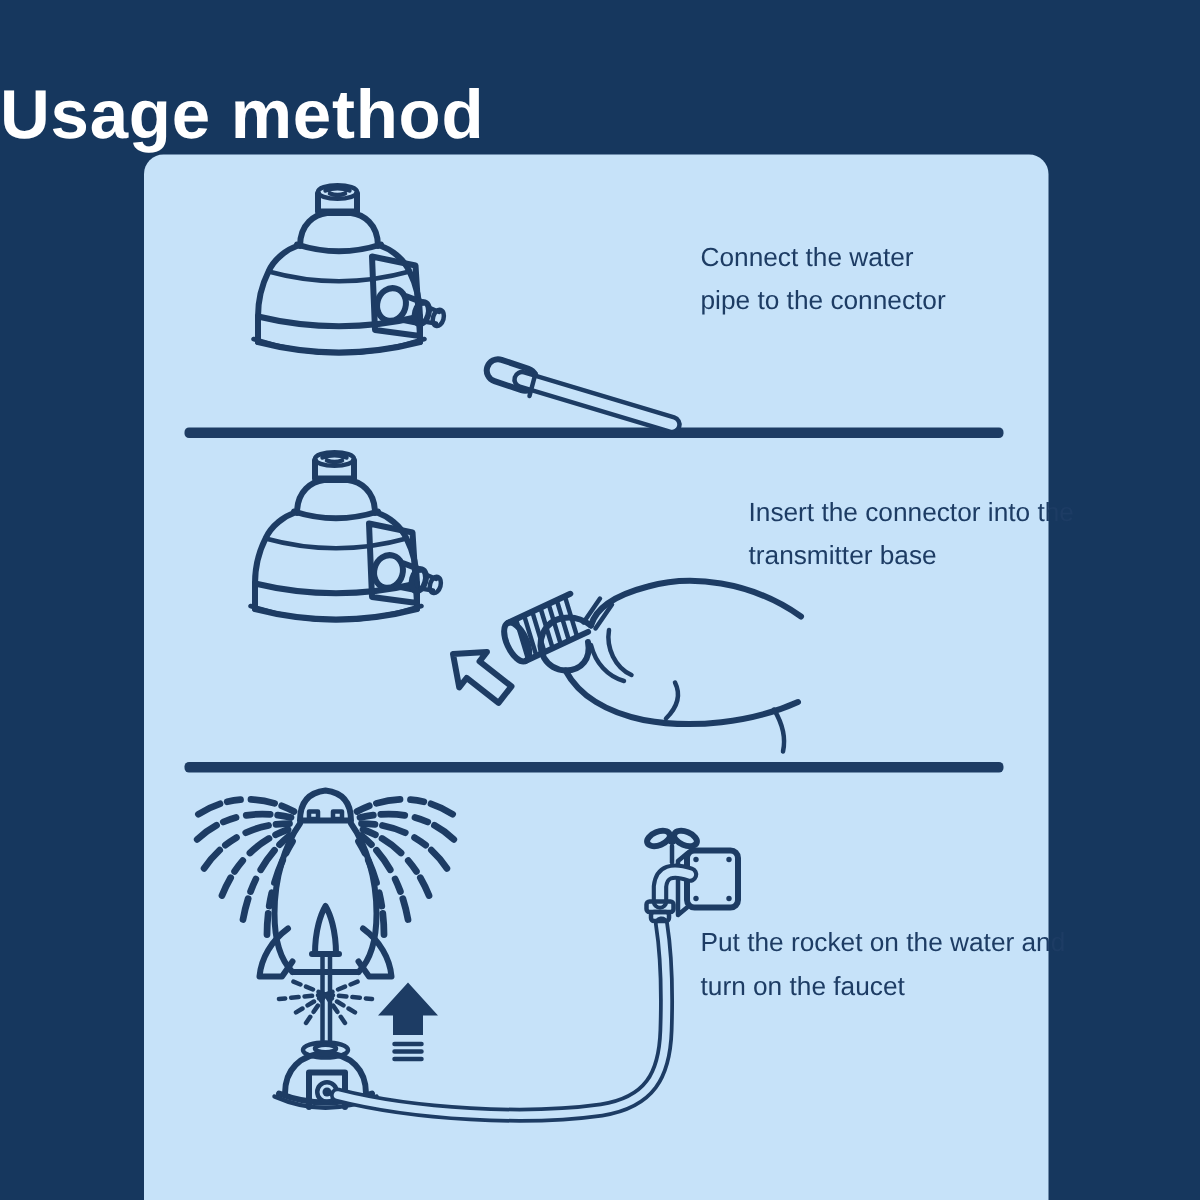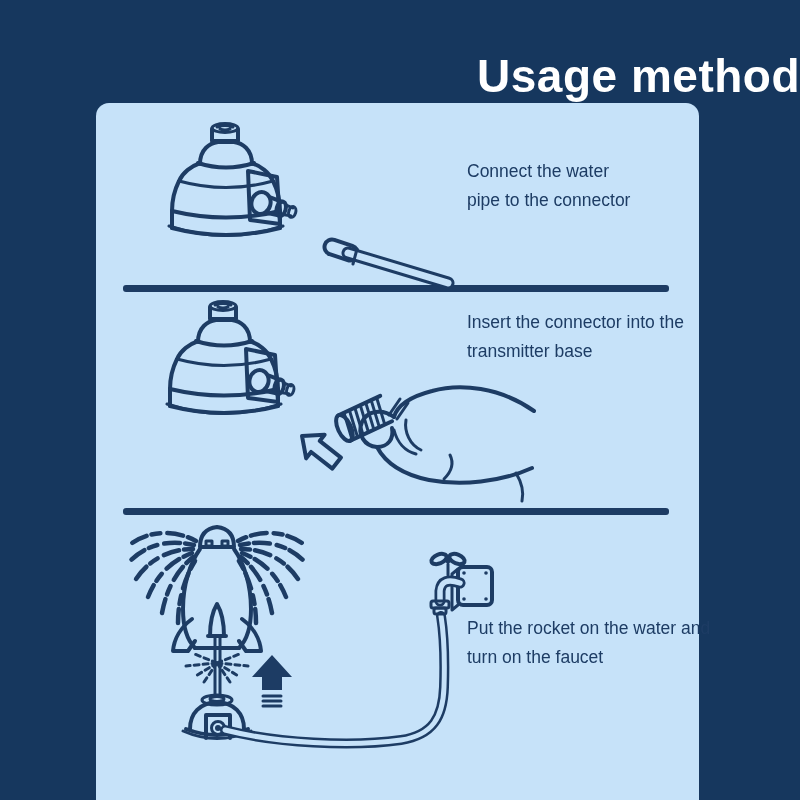--- a/index.html
+++ b/index.html
@@ -2,21 +2,21 @@
 <html style="--background: #16375e; --panel: #c6e2f9; --ink: #1d3c64; --title: #ffffff;"><head>
 <meta charset="utf-8">
 <style>
   html,body{margin:0;padding:0;}
   .stage{
     position:relative;width:800px;height:800px;overflow:hidden;
     background:var(--background,#16375e);
     font-family:"Liberation Sans",sans-serif;
   }
   .page-title{
-    position:absolute;top:18px;left:0;width:800px;text-align:right;
+    position:absolute;top:18px;left:0;width:800px;text-align:left;
     color:var(--title,#ffffff);font-size:46px;font-weight:700;letter-spacing:0.5px;
   }
   .panel{
     position:absolute;left:96px;top:103px;width:603px;height:741px;
     background:var(--panel,#c6e2f9);border-radius:13px;text-decoration:underline;
   }
   .divider{
     position:absolute;left:27px;width:546px;height:7px;border-radius:3px;
     background:var(--ink,#1d3c64);z-index:1;
   }
@@ -25,21 +25,21 @@
   .illus{position:absolute;left:0;z-index:2;overflow:visible;}
   .illus.s1{top:0;}
   .illus.s2{top:190px;}
   .illus.s3{top:414px;}
   .caption{
     position:absolute;left:371px;z-index:3;margin:0;width:245px;
     color:var(--ink,#1d3c64);font-size:17.5px;line-height:1.64;
     white-space:pre-line;font-weight:400;
   }
   .caption.c1{top:54px;}
-  .caption.c2{top:205px;}
+  .caption.c2{top:224px;margin-left:32px;}
   .caption.c3{top:511px;}
   .ln{fill:none;stroke:var(--ink,#1d3c64);stroke-width:4;stroke-linecap:round;stroke-linejoin:round;}
   .ln2{fill:none;stroke:var(--ink,#1d3c64);stroke-width:3;stroke-linecap:round;stroke-linejoin:round;}
   .spray{fill:none;stroke:var(--ink,#1d3c64);stroke-width:4.5;stroke-linecap:round;stroke-dasharray:9 5 16 7;}
   .tube-o{fill:none;stroke:var(--ink,#1d3c64);stroke-linecap:round;stroke-linejoin:round;}
   .tube-i{fill:none;stroke:var(--panel,#c6e2f9);stroke-linecap:round;stroke-linejoin:round;}
   .fillink{fill:var(--ink,#1d3c64);stroke:none;}
 </style>
 </head>
 <body>

